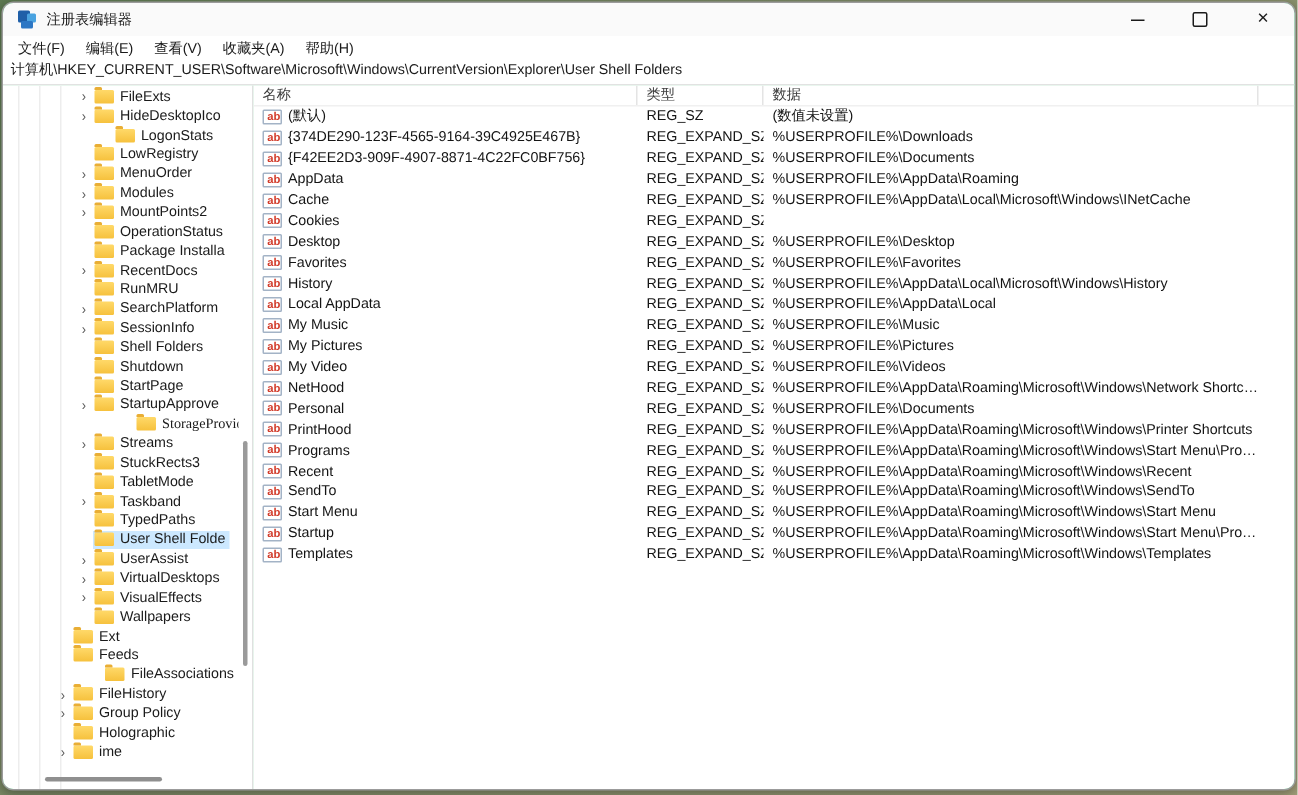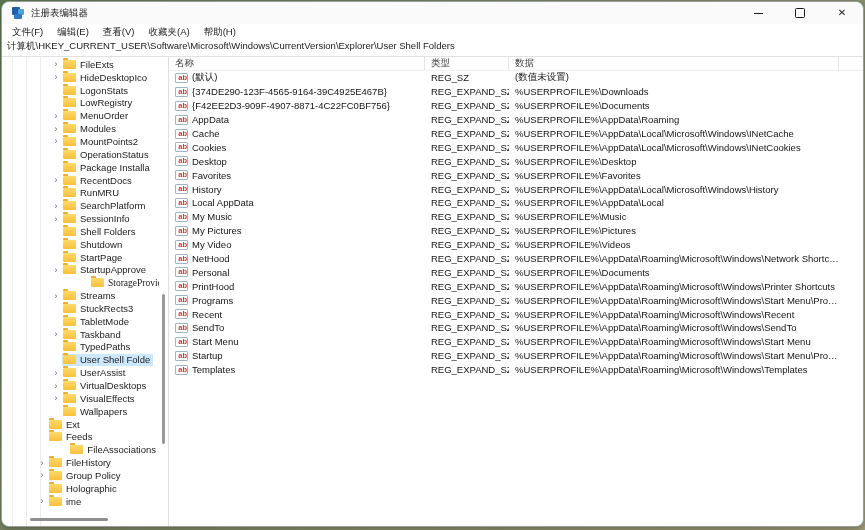--- a/index.html
+++ b/index.html
@@ -107,21 +107,21 @@
       <span class="tree-label">FileExts</span>
     </span>
   </div>
           <div class="tree-item" style="padding-left: 48px;">
     <span class="tw-arrow">›</span>
     <span class="row-inner">
       <span class="folder"></span>
       <span class="tree-label">HideDesktopIco</span>
     </span>
   </div>
-          <div class="tree-item" style="padding-left: 48px;">
+          <div class="tree-item" style="padding-left: 48px; justify-content: center;">
     <span class="tw-arrow hidden">›</span>
     <span class="row-inner">
       <span class="folder"></span>
       <span class="tree-label">LogonStats</span>
     </span>
   </div>
           <div class="tree-item" style="padding-left: 48px;">
     <span class="tw-arrow hidden">›</span>
     <span class="row-inner">
       <span class="folder"></span>
@@ -397,21 +397,20 @@
     </div>
     <div class="cell c-type">REG_EXPAND_SZ</div>
     <div class="cell c-data">%USERPROFILE%\AppData\Local\Microsoft\Windows\INetCache</div>
   </div>
           <div class="list-row">
     <div class="cell c-name">
       <span class="ab-icon">ab</span>
       <span class="v-name">Cookies</span>
     </div>
     <div class="cell c-type">REG_EXPAND_SZ</div>
-    <div class="cell c-data">%USERPROFILE%\AppData\Local\Microsoft\Windows\INetCookies</div>
   </div>
           <div class="list-row">
     <div class="cell c-name">
       <span class="ab-icon">ab</span>
       <span class="v-name">Desktop</span>
     </div>
     <div class="cell c-type">REG_EXPAND_SZ</div>
     <div class="cell c-data">%USERPROFILE%\Desktop</div>
   </div>
           <div class="list-row">

